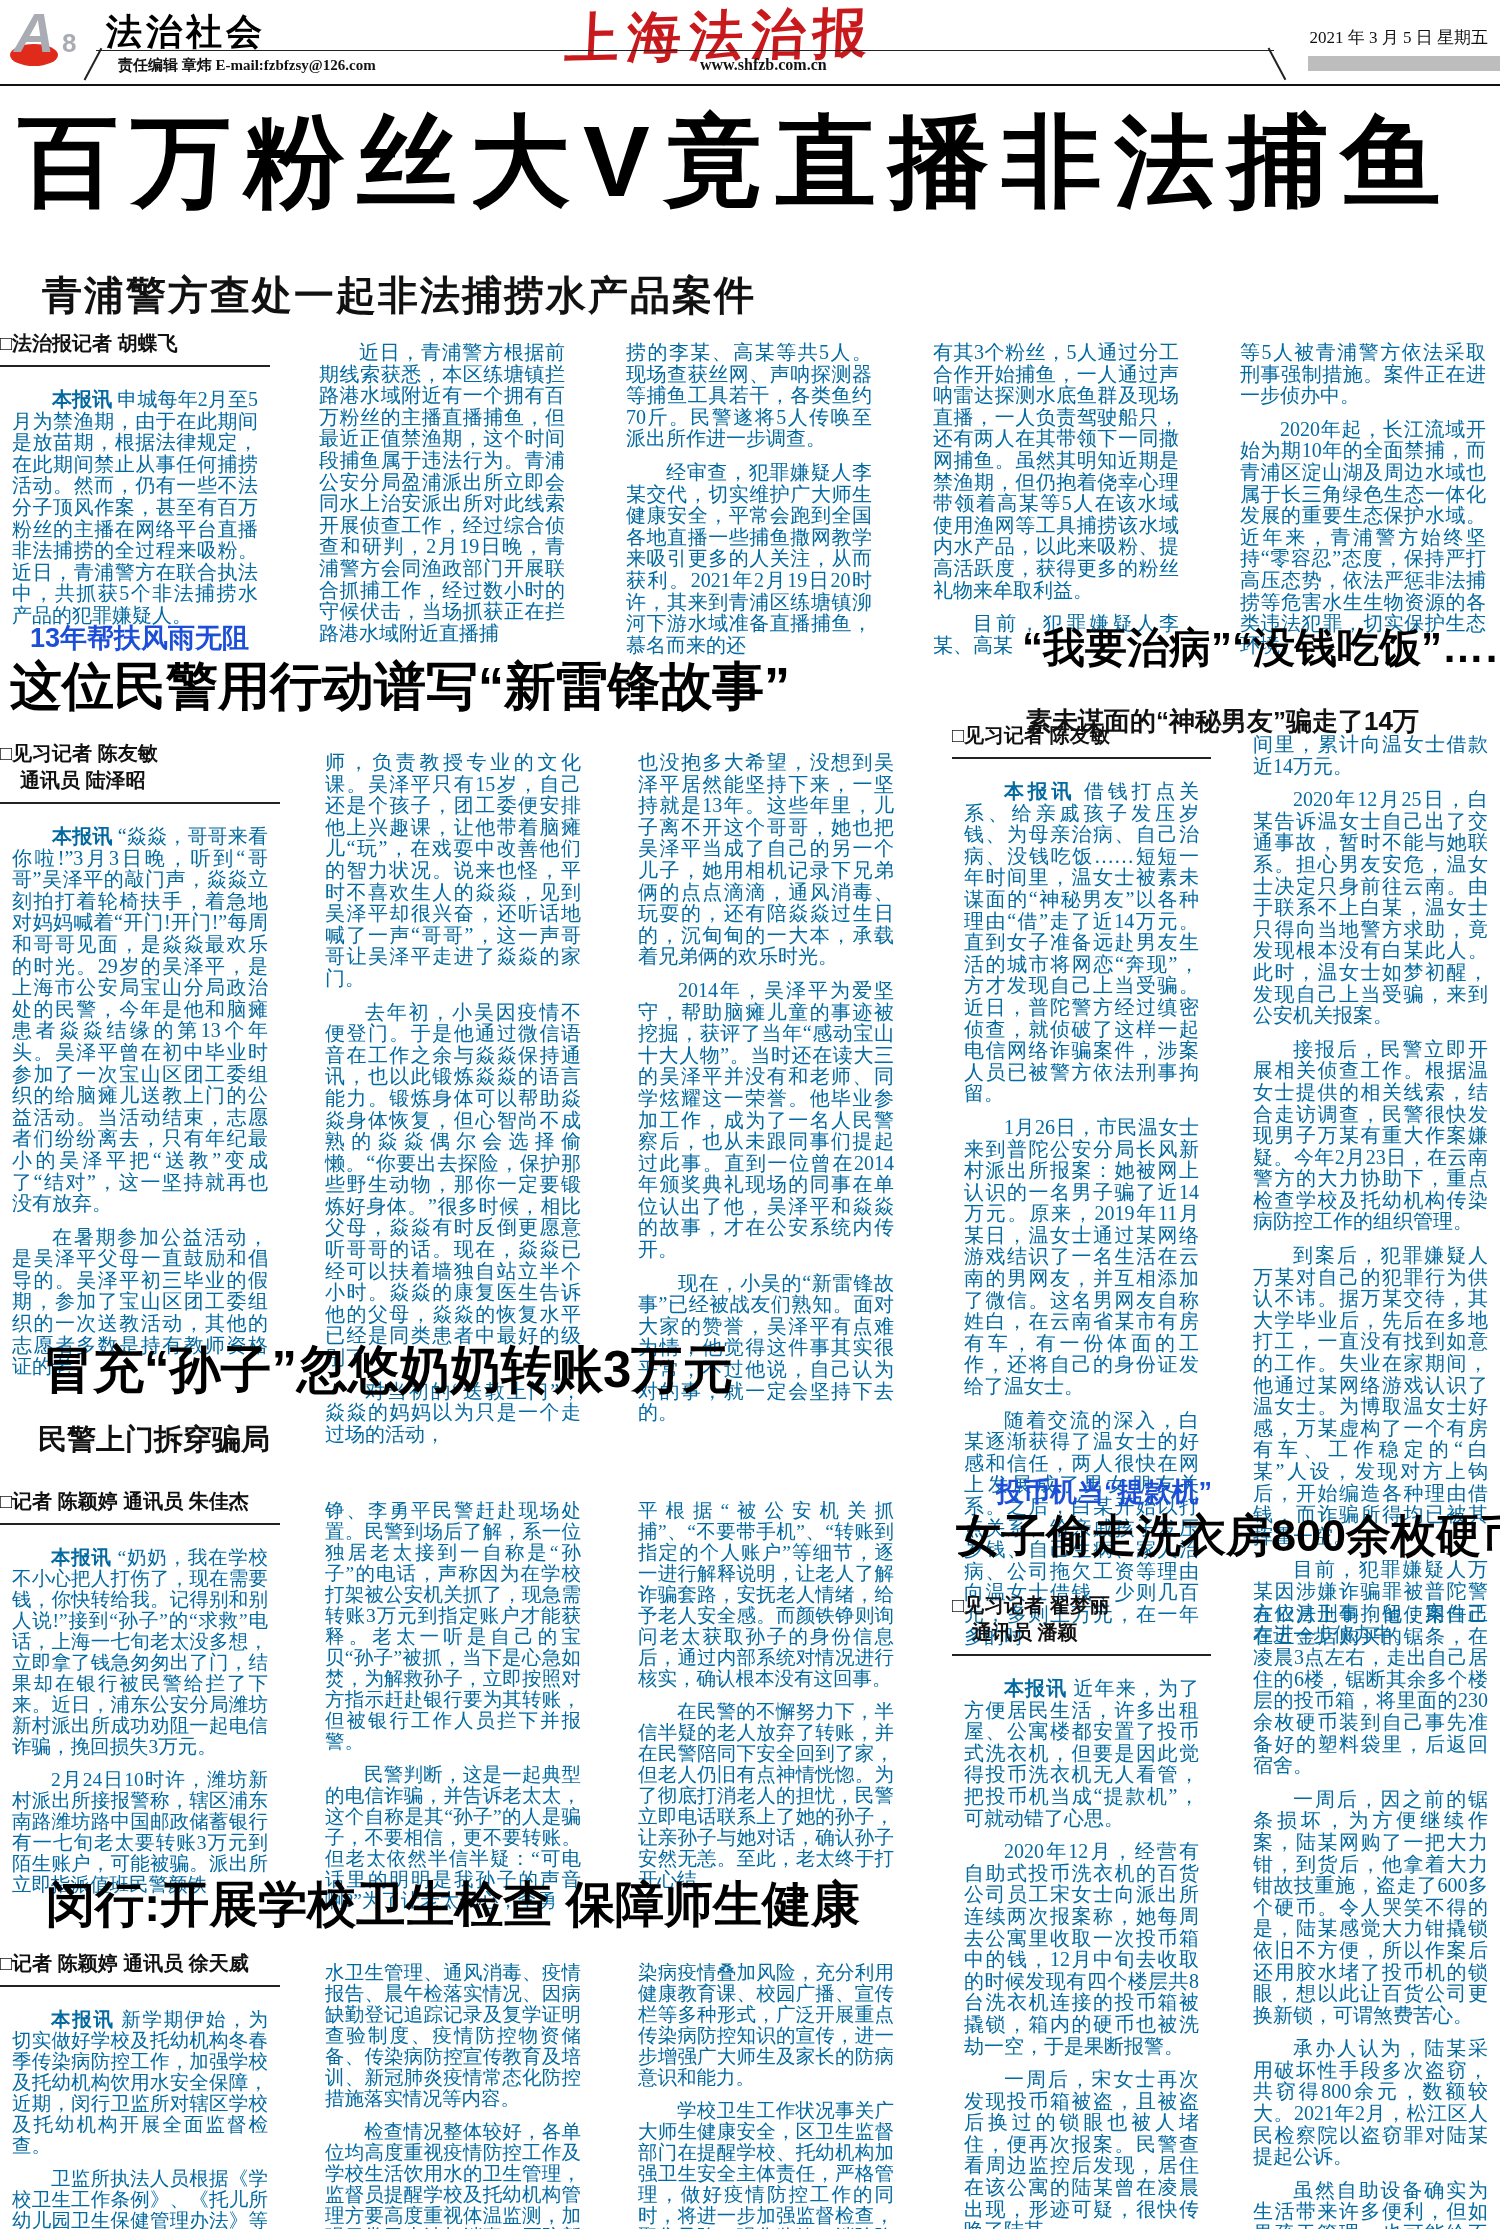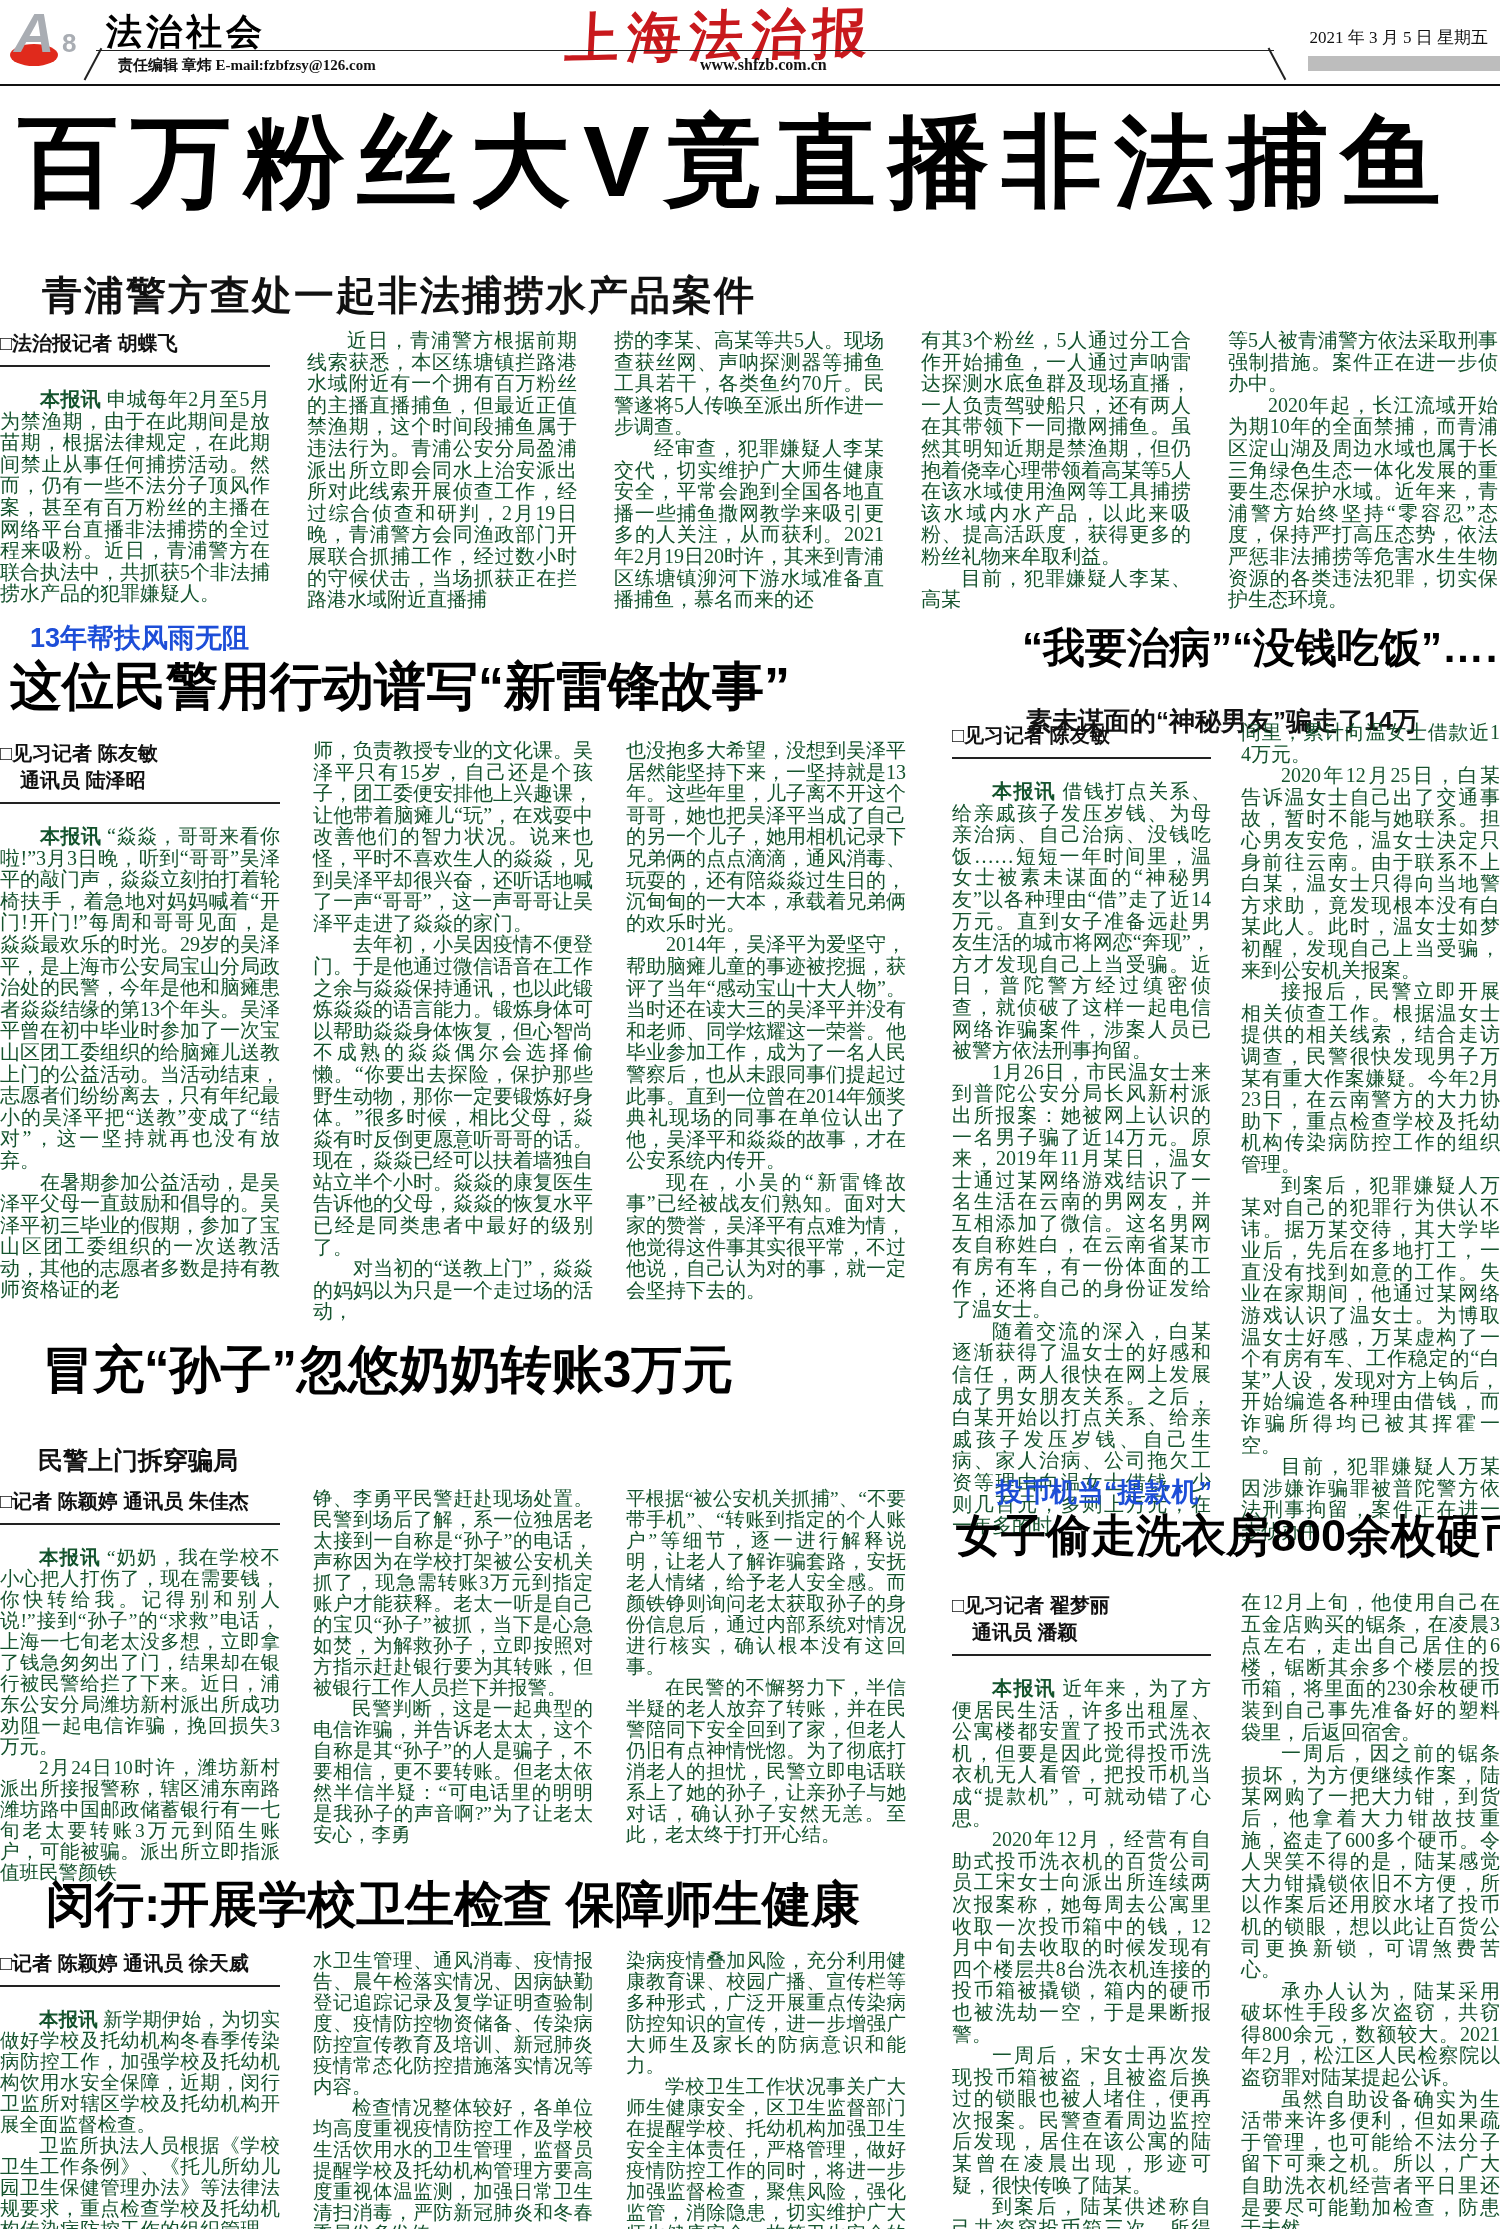--- a/index.html
+++ b/index.html
@@ -24,39 +24,39 @@
   .gray-bar{position:absolute;right:0;top:56px;width:192px;height:15px;background:#bdbdbd;}
   
   .kicker{font:bold 27px "Liberation Sans",sans-serif;color:#1d4ed8;}
   .headline{font-family:"Liberation Sans",sans-serif;font-weight:900;color:#000;white-space:nowrap;}
   .subhead{font-family:"Liberation Sans",sans-serif;font-weight:900;color:#111;white-space:nowrap;}
   .byline{font:bold 20px "Liberation Sans",sans-serif;color:#111;border-bottom:2px solid #222;
           padding-bottom:8px;margin-bottom:22px;line-height:27px;}
   .byline .bl2{padding-left:1em;}
   .cols{display:flex;}
   .col{flex:0 0 auto;}
-  .para{margin:0;font-size:20px;line-height:21.6px;text-indent:2em;text-align:justify;word-break:break-all;color:#14532d;}
+  .para{margin:12px;font-size:20px;line-height:21.6px;text-indent:2em;text-align:justify;word-break:break-all;color:#0369a1;}
   .para.cont{text-indent:0;}
   .para b{font-family:"Liberation Sans",sans-serif;font-weight:bold;}
   .small .para{font-size:19.5px;line-height:21px;}
   
   .a1-headline{position:absolute;left:18px;top:96px;font-size:100px;letter-spacing:13px;}
   .a1-subhead{position:absolute;left:42px;top:268px;font-size:40px;letter-spacing:2px;}
   .a1-body{position:absolute;left:0px;top:330px;width:1500px;gap:37px;}
   .a1-body .col{width:270px;}
   .a2-kicker{position:absolute;left:30px;top:620px;}
   .a2-headline{position:absolute;left:10px;top:652px;font-size:52px;}
   .a2-body{position:absolute;left:0px;top:740px;width:906px;gap:33px;}
   .w3 .col{width:280px;}
   .sick-headline{position:absolute;left:1022px;top:620px;font-size:42px;}
   .sick-subhead{position:absolute;left:1026px;top:704px;font-size:26px;}
   .sick-body{position:absolute;left:952px;top:722px;width:548px;gap:30px;}
   .w2 .col{width:259px;}
   .a4-headline{position:absolute;left:42px;top:1336px;font-size:51px;}
-  .a4-subhead{position:absolute;left:38px;top:1420px;font-size:25px;margin-top:24px;}
+  .a4-subhead{position:absolute;left:38px;top:1420px;font-size:29px;}
   .a4-body{position:absolute;left:0px;top:1488px;width:906px;gap:33px;}
   .coin-kicker{position:absolute;left:996px;top:1474px;}
   .coin-headline{position:absolute;left:956px;top:1506px;font-size:45px;}
   .coin-body{position:absolute;left:952px;top:1592px;width:548px;gap:30px;}
   .a6-headline{position:absolute;left:46px;top:1872px;font-size:49px;}
   .a6-body{position:absolute;left:0px;top:1950px;width:906px;gap:33px;}
 </style>
 </head>
 <body>
 

